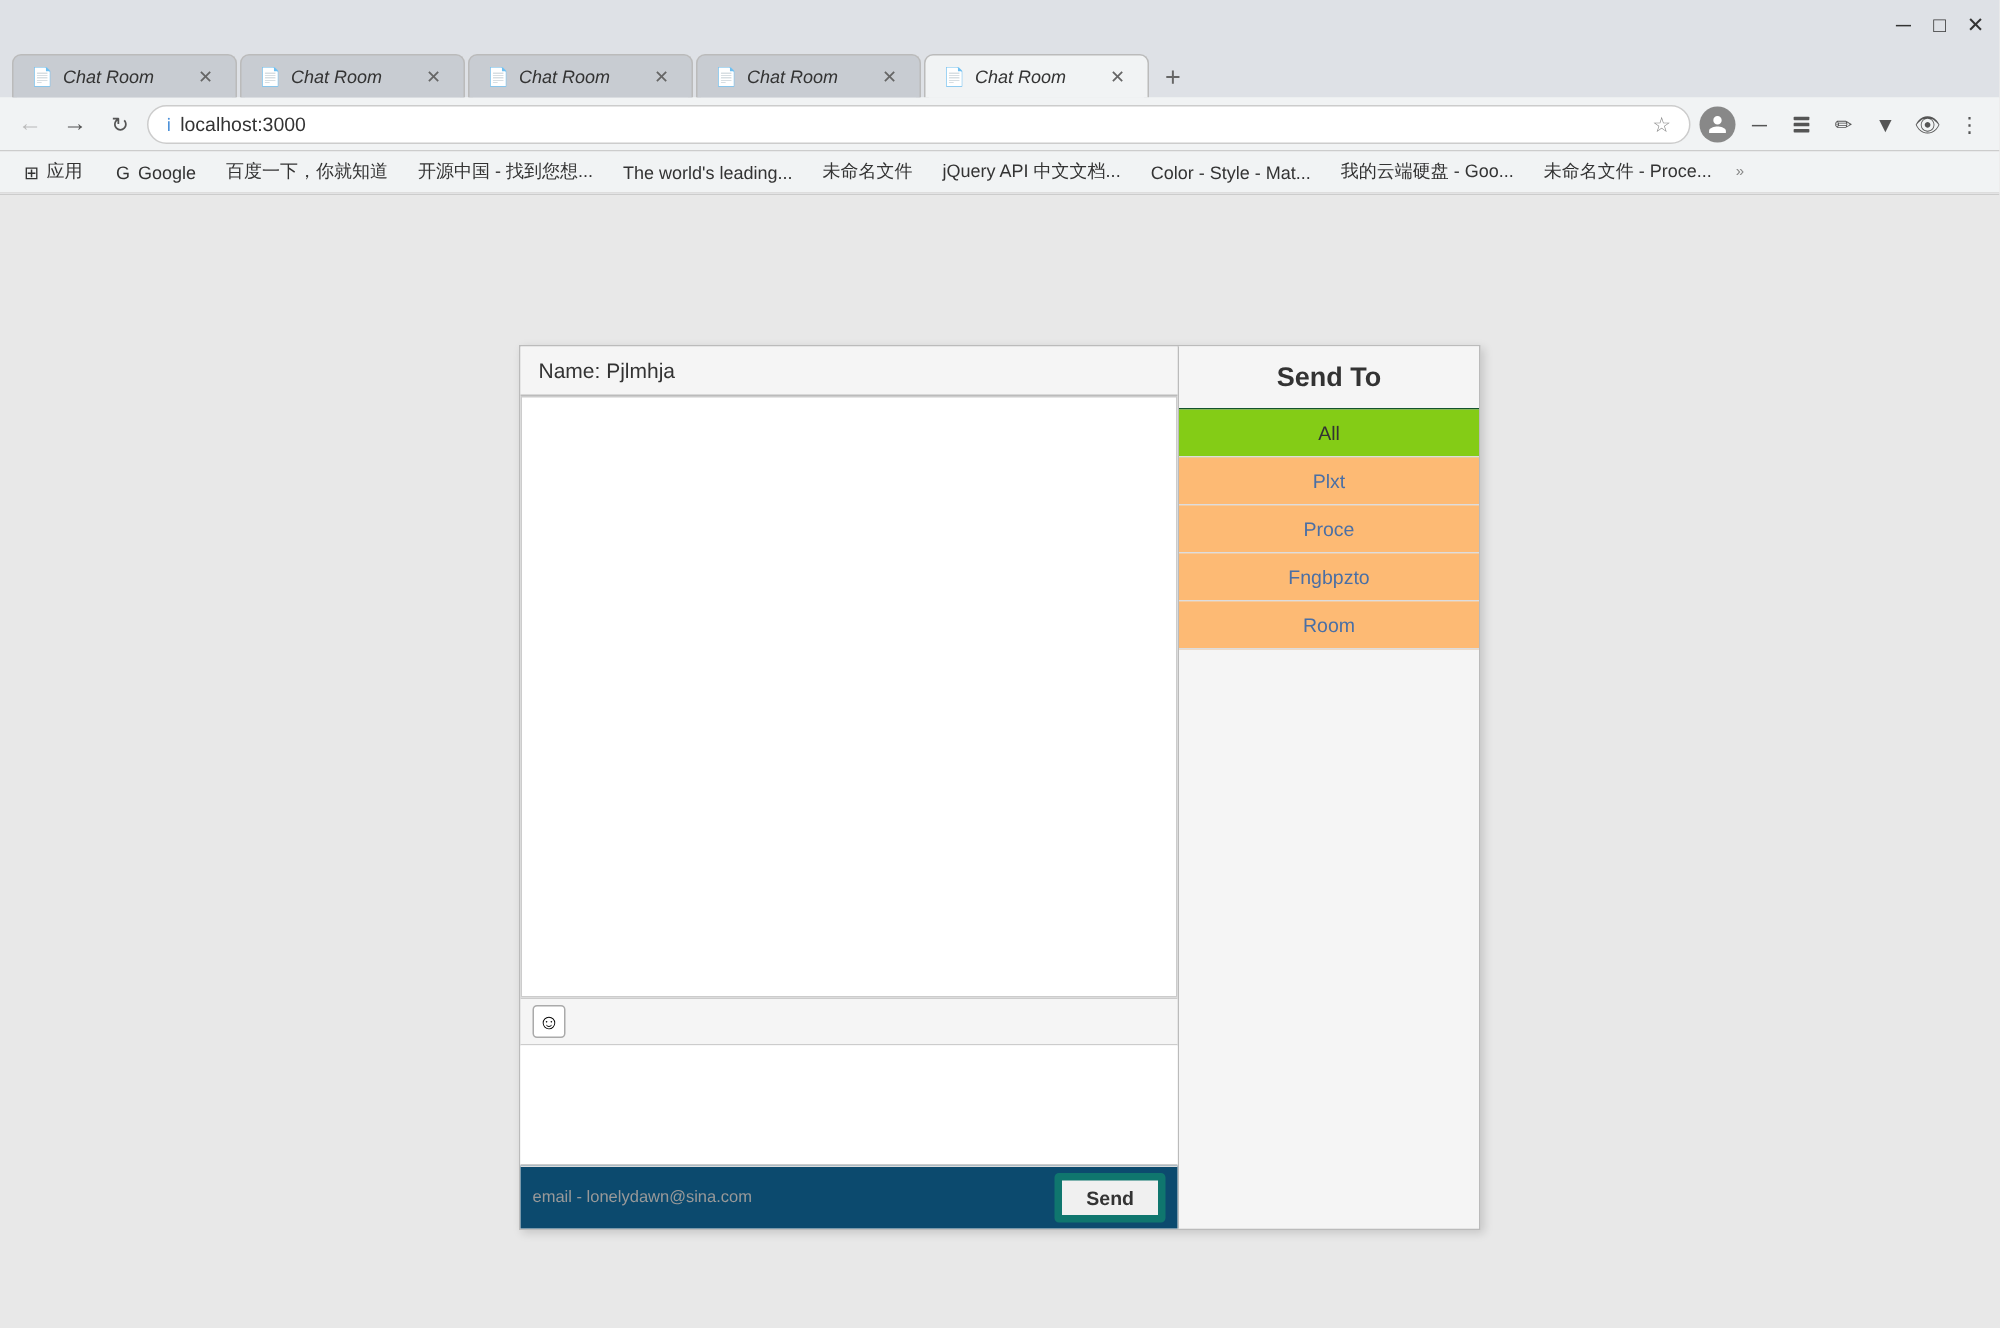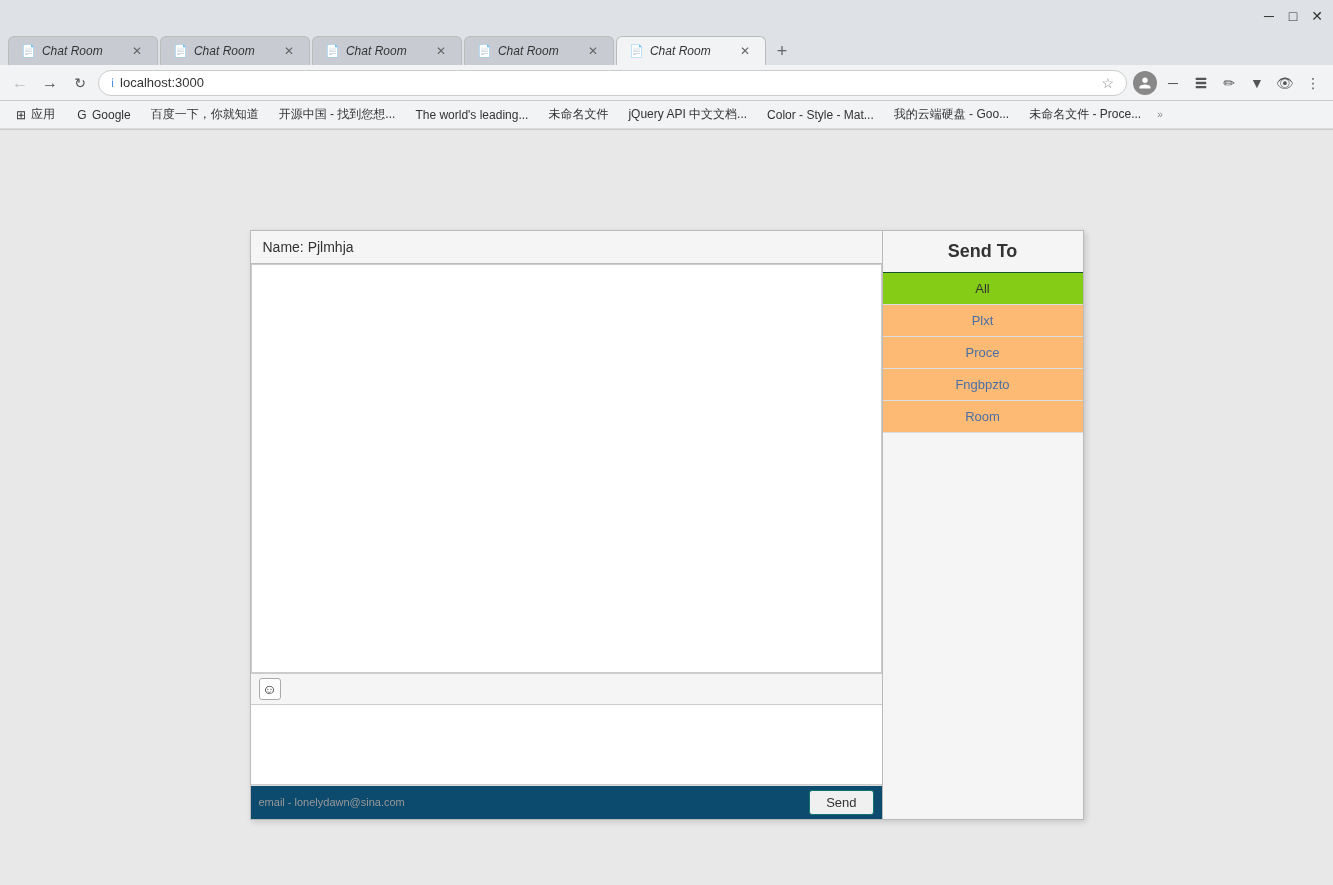--- a/index.html
+++ b/index.html
@@ -233,21 +233,21 @@
       align-items: center;
       justify-content: center;
       background: #e8e8e8;
       height: calc(885px - 32px - 36px - 28px);
       padding: 20px;
     }
 
     
     .chat-container {
       display: flex;
-      width: 834px;
+      width: 641px;
       height: 590px;
       background: #f0f0f0;
       border: 1px solid #bbb;
       box-shadow: 2px 2px 6px rgba(0,0,0,0.15);
     }
 
     
     .chat-left {
       flex: 1;
       display: flex;
@@ -329,25 +329,26 @@
       background: #0c4a6e;
       border-top: 1px solid #ddd;
     }
     .footer-email {
       font-size: 11px;
       color: #999;
     }
     .send-btn {
       padding: 4px 16px;
       background: #f0f0f0;
-      border: 1px solid #0f766e;
+      border: 5px solid #0f766e;
       border-radius: 3px;
       cursor: pointer;
       font-size: 13px;
       color: #333;
+      font-weight: bold;
     }
 
     
     .chat-right {
       width: 200px;
       display: flex;
       flex-direction: column;
       background: #f5f5f5;
     }
     .send-to-header {

